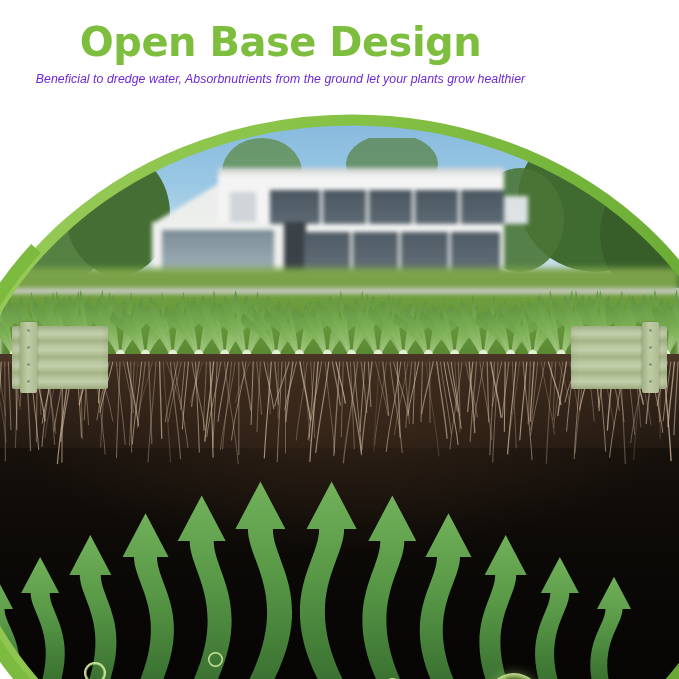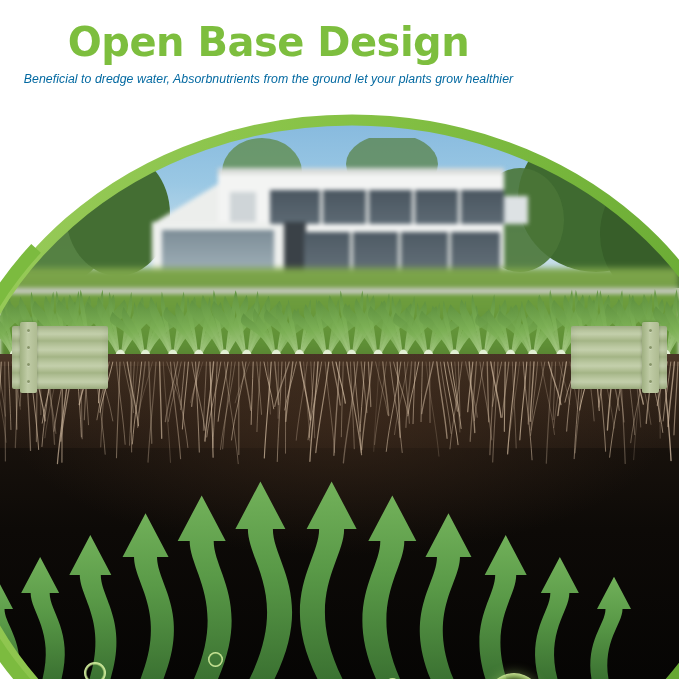--- a/index.html
+++ b/index.html
@@ -8,30 +8,30 @@
     font-family:"Liberation Sans", sans-serif;
     background:#ffffff;
     position:relative;
   }
   #canvas{position:absolute;inset:0;width:679px;height:679px;overflow:hidden;background:#fefefe;}
 
   
   .texture{position:absolute;inset:0;opacity:.55;}
 
   
-  .header{position:absolute;top:0;left:0;width:537px;height:112px;z-index:40;text-align:center;}
+  .header{position:absolute;top:0;left:12px;width:537px;height:112px;z-index:40;text-align:center;}
   .title{
     margin:0;padding-top:21px;
     font-size:40px;font-weight:bold;letter-spacing:-0.5px;
     color:#7DBE3E;line-height:1.05;
     font-family:"DejaVu Sans", sans-serif;
   }
   .subtitle{
     margin:0;padding-top:9px;
-    font-size:12.3px;font-style:italic;color:#0369a1;
+    font-size:12.3px;font-style:italic;color:#6d28d9;
     font-family:"Liberation Sans", sans-serif;
     letter-spacing:.05px;
   }
 
   
   .scene{position:absolute;left:0;top:118px;width:679px;height:561px;z-index:10;}
   .scene-inner{position:absolute;inset:0;}
 
   
   .sky{position:absolute;left:0;top:0;width:679px;height:165px;

